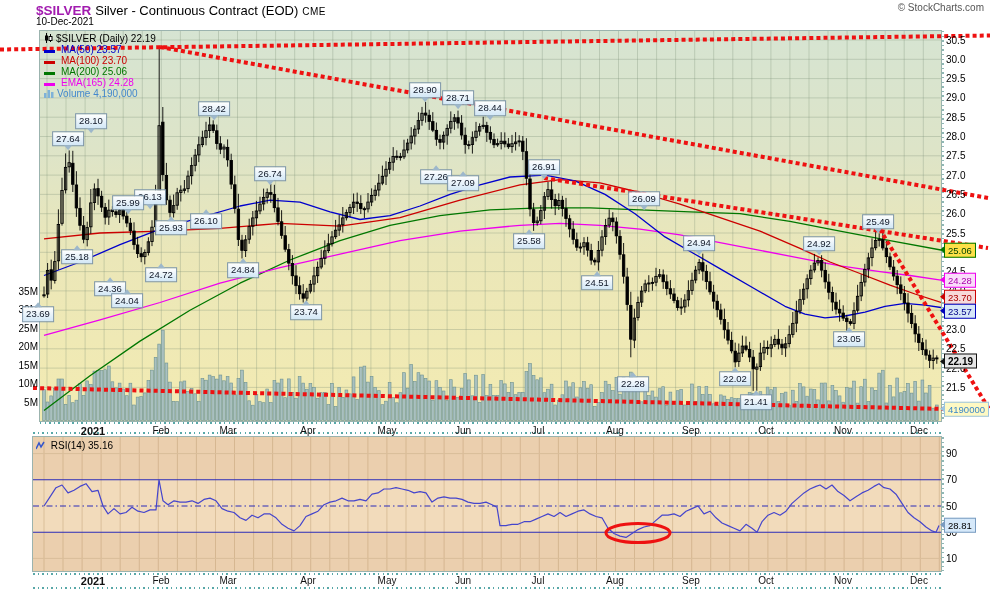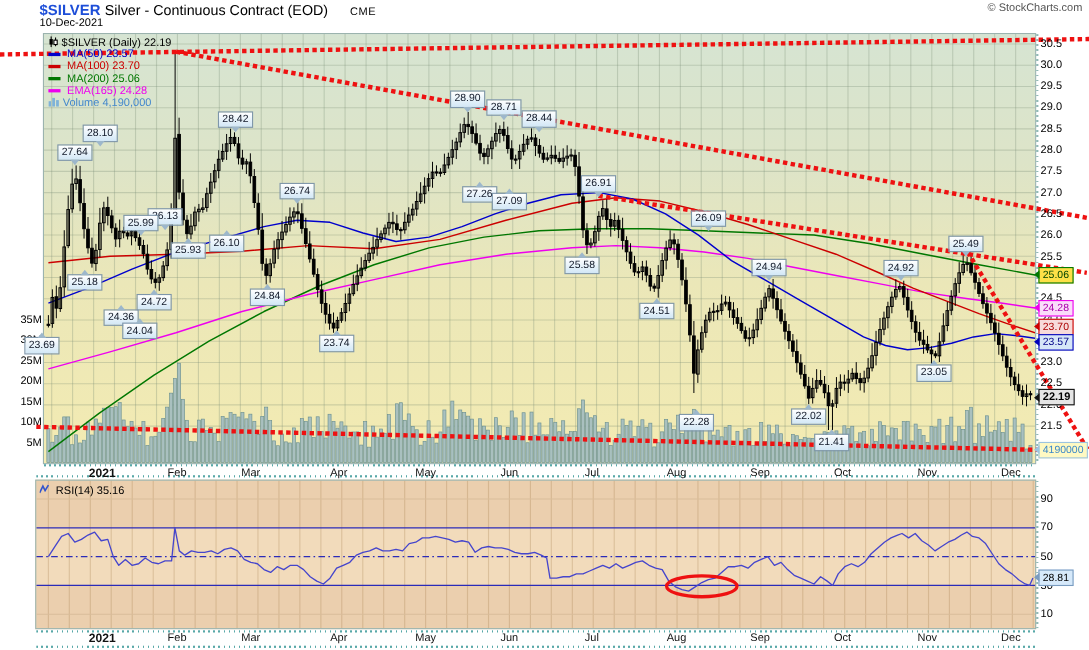--- a/index.html
+++ b/index.html
@@ -1,22 +1,22 @@
 <!DOCTYPE html>
 <html><head>
 <meta charset="utf-8">
 <style>
   html,body{margin:0;padding:0;background:#fff;}
   #chart{position:relative;width:990px;height:591px;background:#fff;overflow:hidden;
          font-family:"Liberation Sans",sans-serif;}
   #chart *{box-sizing:border-box;}
   .hdr{position:absolute;left:36px;top:1px;white-space:nowrap;z-index:6;}
-  .sym{font-size:13.5px;font-weight:bold;color:#1d4ed8;}
+  .sym{font-size:13.5px;font-weight:bold;color:#a21caf;}
   .desc{font-size:13px;color:#000;margin-left:4px;}
-  .exch{font-size:10px;color:#000;margin-left:20px;letter-spacing:.5px;text-align:center;}
+  .exch{font-size:10px;color:#000;margin-left:4px;letter-spacing:.5px;text-align:center;}
   .copyright{position:absolute;top:2px;right:6px;font-size:10px;color:#555;z-index:6;}
   .date{position:absolute;left:36px;top:16px;font-size:10px;color:#000;z-index:6;}
   #quote-row{position:absolute;top:14px;right:5px;font-size:10.5px;color:#000;white-space:nowrap;z-index:6;}
   #quote-row b{font-weight:bold;}
   #quote-row .q{margin-left:7px;}
   .up-arrow{color:#007700;font-size:9px;margin-left:3px;}
   .main-plot{position:absolute;left:39px;top:30px;width:903px;height:392px;
      background:linear-gradient(180deg,#d6e4d2 0%,#dde4c8 30%,#ebe7b8 58%,#f3ebb2 100%);
      border:1px solid #9bb3ae;z-index:1;}
   .rsi-plot{position:absolute;left:32px;top:436px;width:910px;height:136px;
@@ -1052,21 +1052,21 @@
       <div class="month" style="left: 919px; top: 575px;">Dec</div>
     </div>
   <div id="callouts">
       <div class="callout high" style="left: 150px; top: 197.2px;">26.13</div>
       <div class="callout high" style="left: 128px; top: 202.6px;">25.99</div>
       <div class="callout high" style="left: 68px; top: 138.9px;">27.64</div>
       <div class="callout high" style="left: 91px; top: 121.1px;">28.10</div>
       <div class="callout low" style="left: 77px; top: 256.9px;">25.18</div>
       <div class="callout low" style="left: 110px; top: 288.5px;">24.36</div>
       <div class="callout low" style="left: 127px; top: 300.9px;">24.04</div>
-      <div class="callout low" style="left: 140px; top: 274.6px;">24.72</div>
+      <div class="callout low" style="left: 161px; top: 274.6px;">24.72</div>
       <div class="callout low" style="left: 171px; top: 227.9px;">25.93</div>
       <div class="callout low" style="left: 206px; top: 221.3px;">26.10</div>
       <div class="callout high" style="left: 214px; top: 108.8px;">28.42</div>
       <div class="callout low" style="left: 243px; top: 270px;">24.84</div>
       <div class="callout high" style="left: 270px; top: 173.6px;">26.74</div>
       <div class="callout low" style="left: 306px; top: 312.4px;">23.74</div>
       <div class="callout high" style="left: 425px; top: 90.3px;">28.90</div>
       <div class="callout high" style="left: 458px; top: 97.6px;">28.71</div>
       <div class="callout high" style="left: 490px; top: 108px;">28.44</div>
       <div class="callout low" style="left: 436px; top: 176.6px;">27.26</div>

